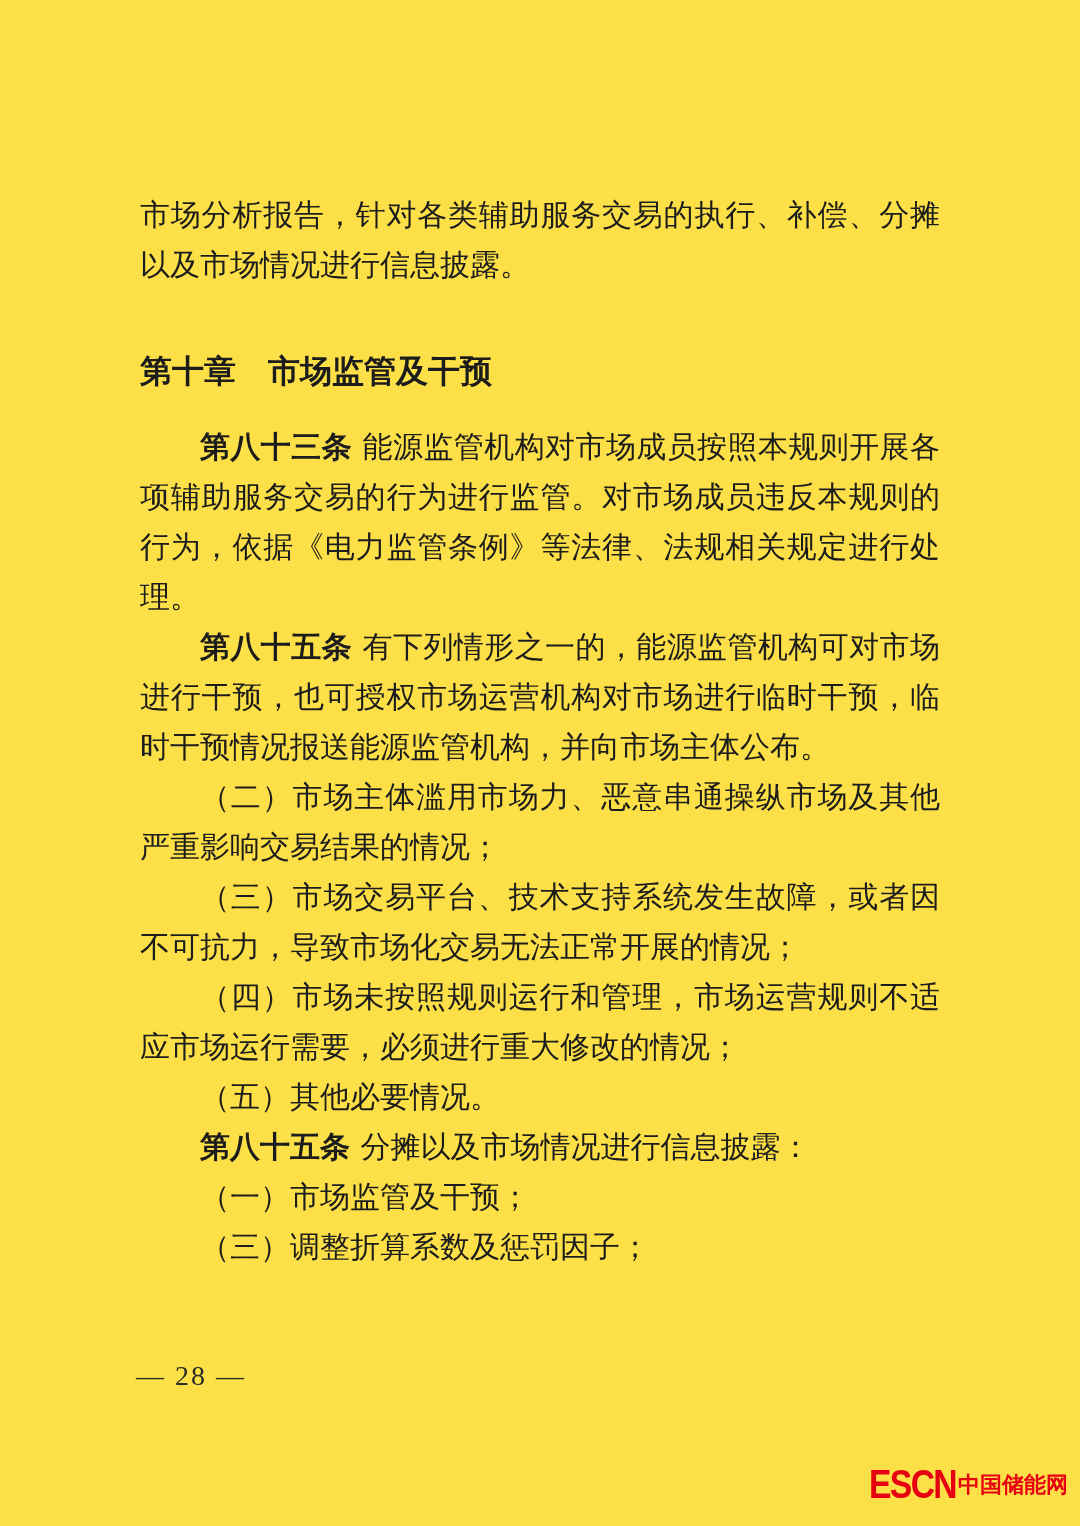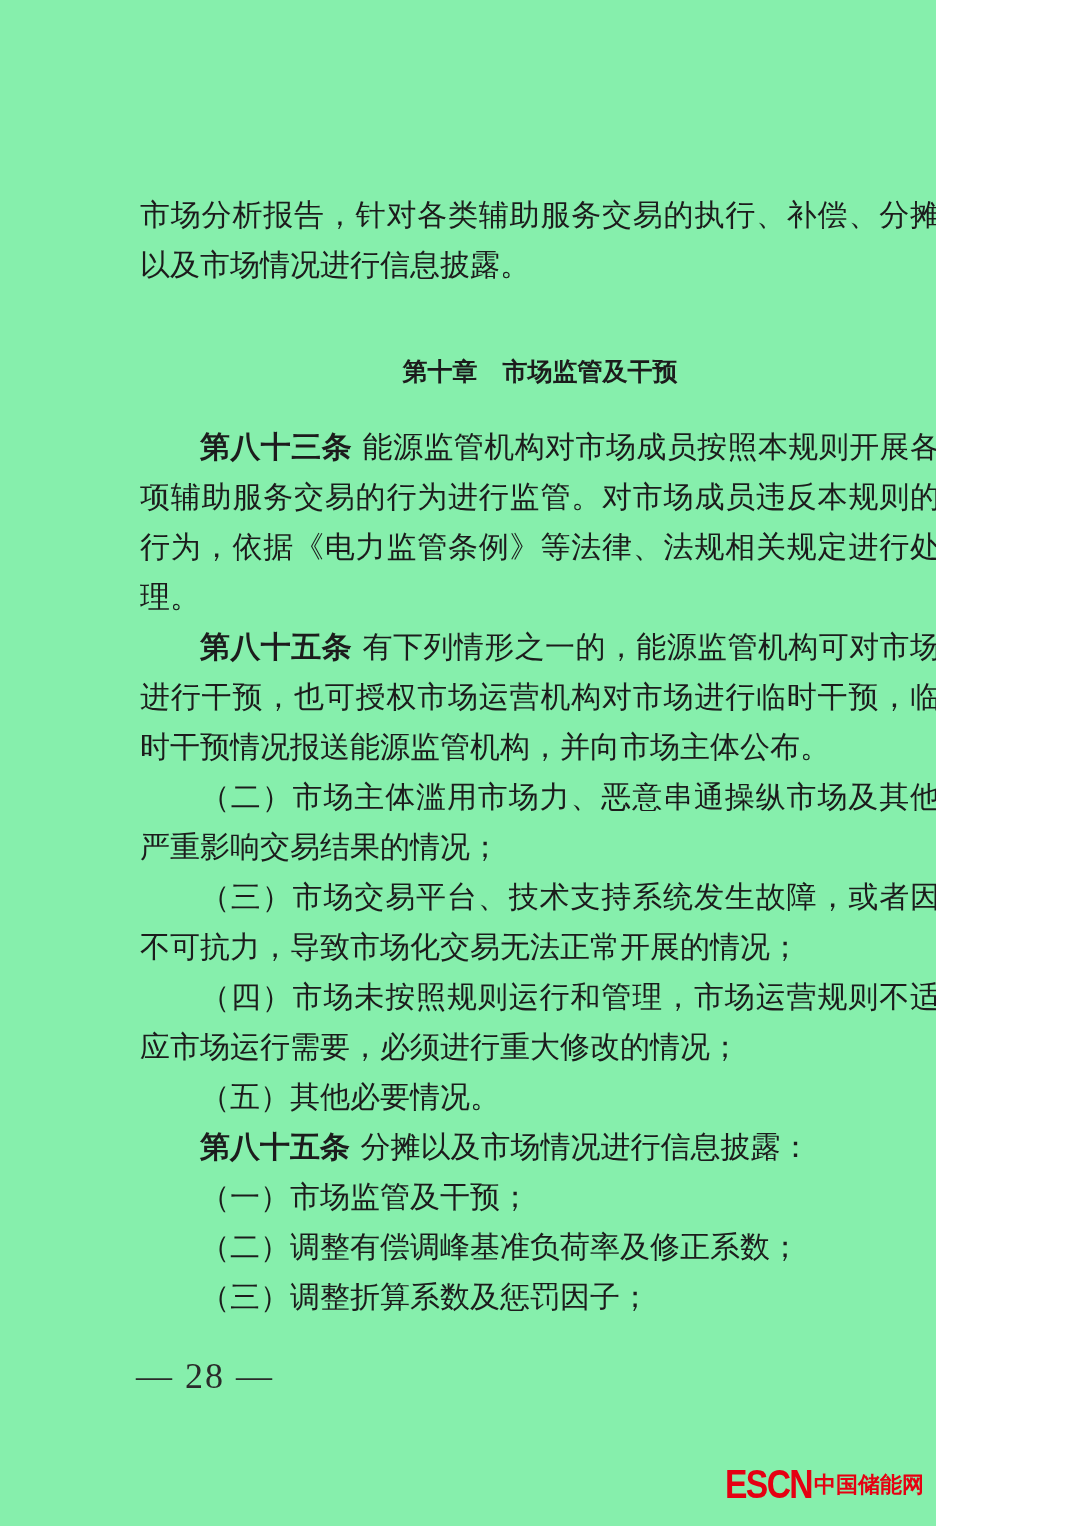--- a/index.html
+++ b/index.html
@@ -1,20 +1,20 @@
 <!DOCTYPE html>
 <html><head>
 <meta charset="utf-8">
 <style>
   html, body { margin: 0; padding: 0; background: #ffffff; }
   .page {
     position: relative;
-    width: 936px;
+    width: 1080px;
     height: 1526px;
-    background: #86efac;
+    background: #fde047;
     overflow: hidden;
     font-family: "Liberation Serif", "DejaVu Serif", serif;
     color: #1c1c1c;
   }
   .content {
     position: absolute;
     left: 140px;
     top: 190px;
     width: 800px;
     font-size: 30px;
@@ -27,31 +27,30 @@
   }
   .para.no-indent { text-indent: 0; }
   .lead {
     font-weight: 700;
     font-family: "Liberation Sans", "DejaVu Sans", sans-serif;
     margin-right: 0.35em;
   }
   .chapter {
     margin: 56px 0 26px 0;
     text-indent: 0;
-    text-align: center;
-    font-size: 25px;
+    font-size: 32px;
     line-height: 50px;
     font-weight: 700;
     font-family: "Liberation Sans", "DejaVu Sans", sans-serif;
   }
   .pagenum {
     position: absolute;
     left: 136px;
     top: 1360px;
-    font-size: 36px;
+    font-size: 28px;
     line-height: 32px;
     letter-spacing: 2px;
     color: #2a2a2a;
   }
   .logo {
     position: absolute;
     right: 12px;
     top: 1466px;
     display: flex;
     align-items: flex-end;
@@ -93,21 +92,20 @@
     <p class="para"><span class="lead">第八十五条</span><span>有下列情形之一的，能源监管机构可对市场进行干预，也可授权市场运营机构对市场进行临时干预，临时干预情况报送能源监管机构，并向市场主体公布。</span></p>
 
     <p class="para">（二）市场主体滥用市场力、恶意串通操纵市场及其他严重影响交易结果的情况；</p>
     <p class="para">（三）市场交易平台、技术支持系统发生故障，或者因不可抗力，导致市场化交易无法正常开展的情况；</p>
     <p class="para">（四）市场未按照规则运行和管理，市场运营规则不适应市场运行需要，必须进行重大修改的情况；</p>
     <p class="para">（五）其他必要情况。</p>
 
     <p class="para"><span class="lead">第八十五条</span><span>分摊以及市场情况进行信息披露：</span></p>
 
     <p class="para">（一）市场监管及干预；</p>
-    <p class="para">（二）调整有偿调峰基准负荷率及修正系数；</p>
     <p class="para">（三）调整折算系数及惩罚因子；</p>
 
   </div>
 
   <div class="pagenum">— 28 —</div>
 
   <div class="logo">
     <span class="logo-latin">ESCN</span>
     <span class="logo-cjk">中国储能网</span>
   </div>

